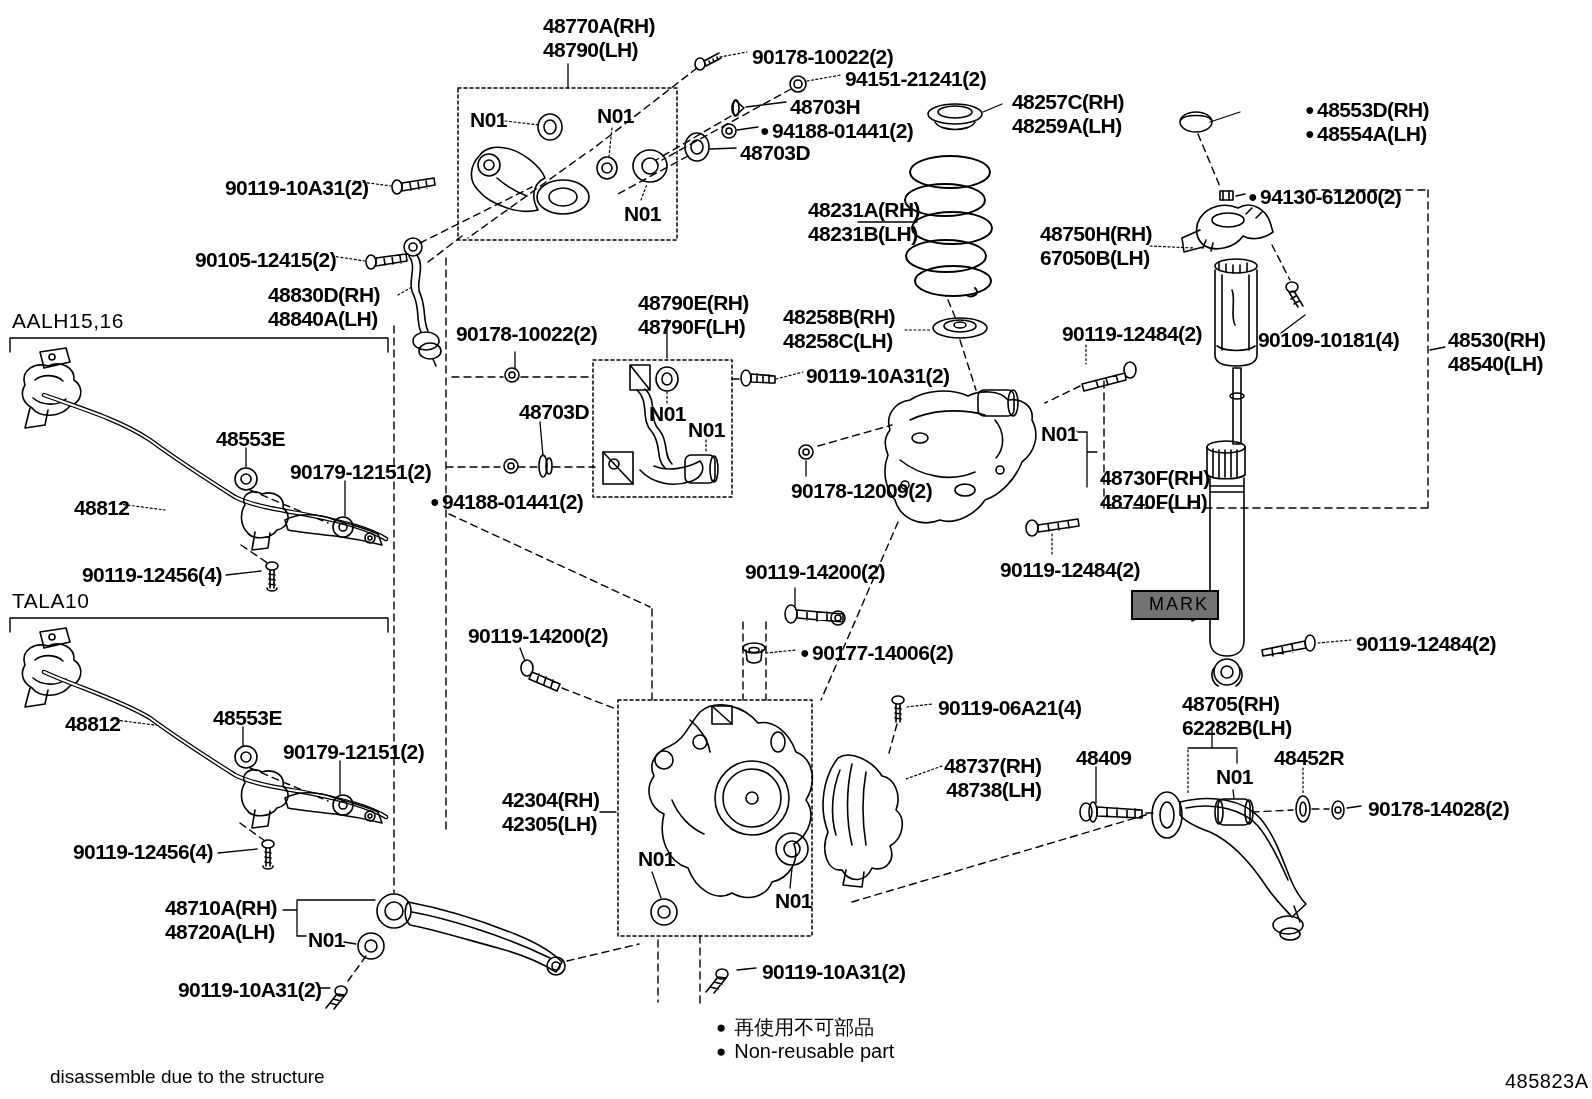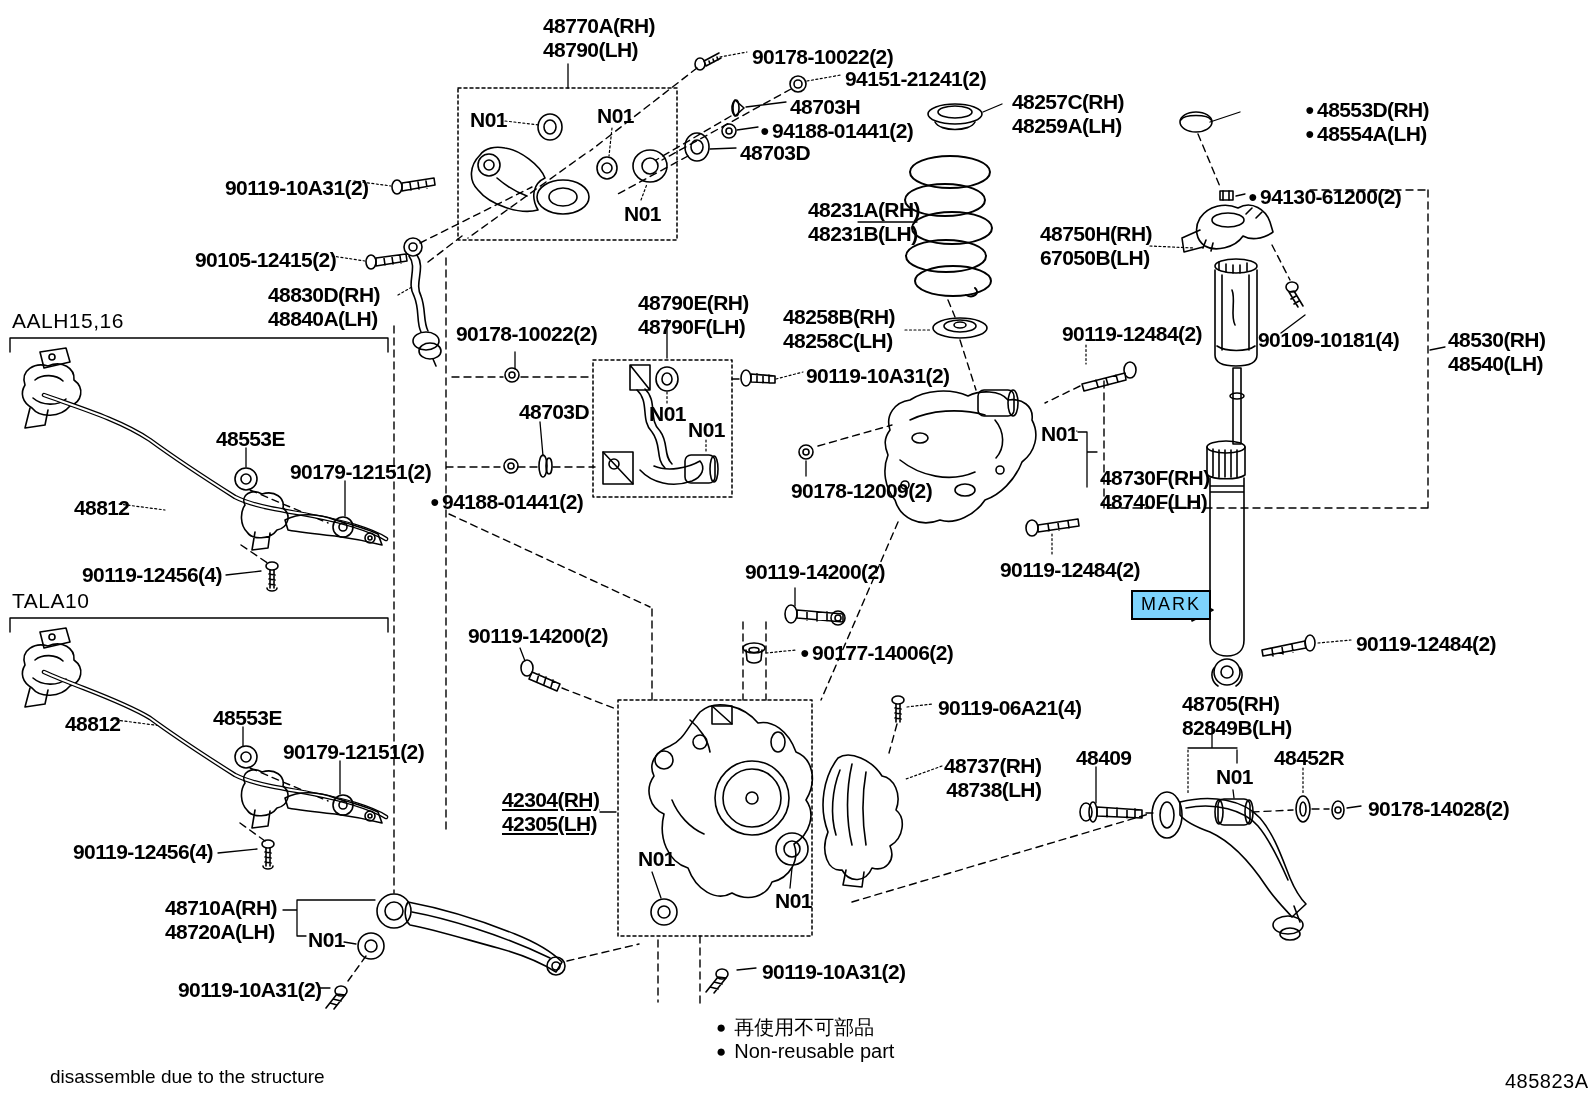--- a/index.html
+++ b/index.html
@@ -4,22 +4,22 @@
 <style>
   html,body{margin:0;padding:0;background:#fff;}
   #canvas{position:relative;width:1592px;height:1099px;background:#ffffff;overflow:hidden;
           font-family:"Liberation Sans",sans-serif;color:#000;}
   #art{position:absolute;left:0;top:0;}
   .plabel{position:absolute;font-weight:700;font-size:21px;line-height:24px;
           letter-spacing:-0.6px;white-space:nowrap;}
   .plabel .dot{font-size:16px;margin-right:3px;vertical-align:2px;}
   .n01{position:absolute;font-weight:700;font-size:21px;letter-spacing:-0.5px;}
   .stag{position:absolute;font-size:21px;font-weight:400;letter-spacing:0.5px;}
-  .mark-box{position:absolute;border:2px solid #000;background:#7dd3fc;
-            font-size:18px;font-weight:400;letter-spacing:2px;padding:2px 8px 3px 8px;}
+  .mark-box{position:absolute;border:2px solid #000;background:#737373;
+            font-size:18px;font-weight:400;letter-spacing:2px;padding:2px 8px 3px 16px;}
   .note-row{position:absolute;font-size:19px;white-space:nowrap;}
   .note-row .code{display:inline-block;width:42px;}
   .legend-row{position:absolute;font-size:20px;white-space:nowrap;}
   .legend-row .sym{font-size:17px;margin-right:8px;vertical-align:1px;}
   .diagram-code{position:absolute;font-size:20px;letter-spacing:0.5px;}
   svg *{vector-effect:non-scaling-stroke;}
 </style>
 </head>
 <body>
 
@@ -464,21 +464,21 @@
         <div><span>90119-14200(2)</span></div>
       </div>
       <div class="plabel" style="left: 800px; top: 641px;">
         <div><span class="dot">●</span><span>90177-14006(2)</span></div>
       </div>
       <div class="plabel" style="left: 1356px; top: 632px;">
         <div><span>90119-12484(2)</span></div>
       </div>
       <div class="plabel" style="left: 1182px; top: 692px;">
         <div><span>48705(RH)</span></div>
-        <div><span>82849B(LH)</span></div>
+        <div><span>62282B(LH)</span></div>
       </div>
       <div class="plabel" style="left: 938px; top: 696px;">
         <div><span>90119-06A21(4)</span></div>
       </div>
       <div class="plabel" style="left: 65px; top: 712px;">
         <div><span>48812</span></div>
       </div>
       <div class="plabel" style="left: 213px; top: 706px;">
         <div><span>48553E</span></div>
       </div>
@@ -488,21 +488,21 @@
       <div class="plabel" style="left: 1274px; top: 746px;">
         <div><span>48452R</span></div>
       </div>
       <div class="plabel" style="left: 1076px; top: 746px;">
         <div><span>48409</span></div>
       </div>
       <div class="plabel" style="left: 944px; top: 754px; text-align: right;">
         <div><span>48737(RH)</span></div>
         <div><span>48738(LH)</span></div>
       </div>
-      <div class="plabel" style="left: 502px; top: 788px; text-decoration: underline;">
+      <div class="plabel" style="left: 502px; top: 788px;">
         <div><span>42304(RH)</span></div>
         <div><span>42305(LH)</span></div>
       </div>
       <div class="plabel" style="left: 1368px; top: 797px;">
         <div><span>90178-14028(2)</span></div>
       </div>
       <div class="plabel" style="left: 73px; top: 840px;">
         <div><span>90119-12456(4)</span></div>
       </div>
       <div class="plabel" style="left: 165px; top: 896px;">

